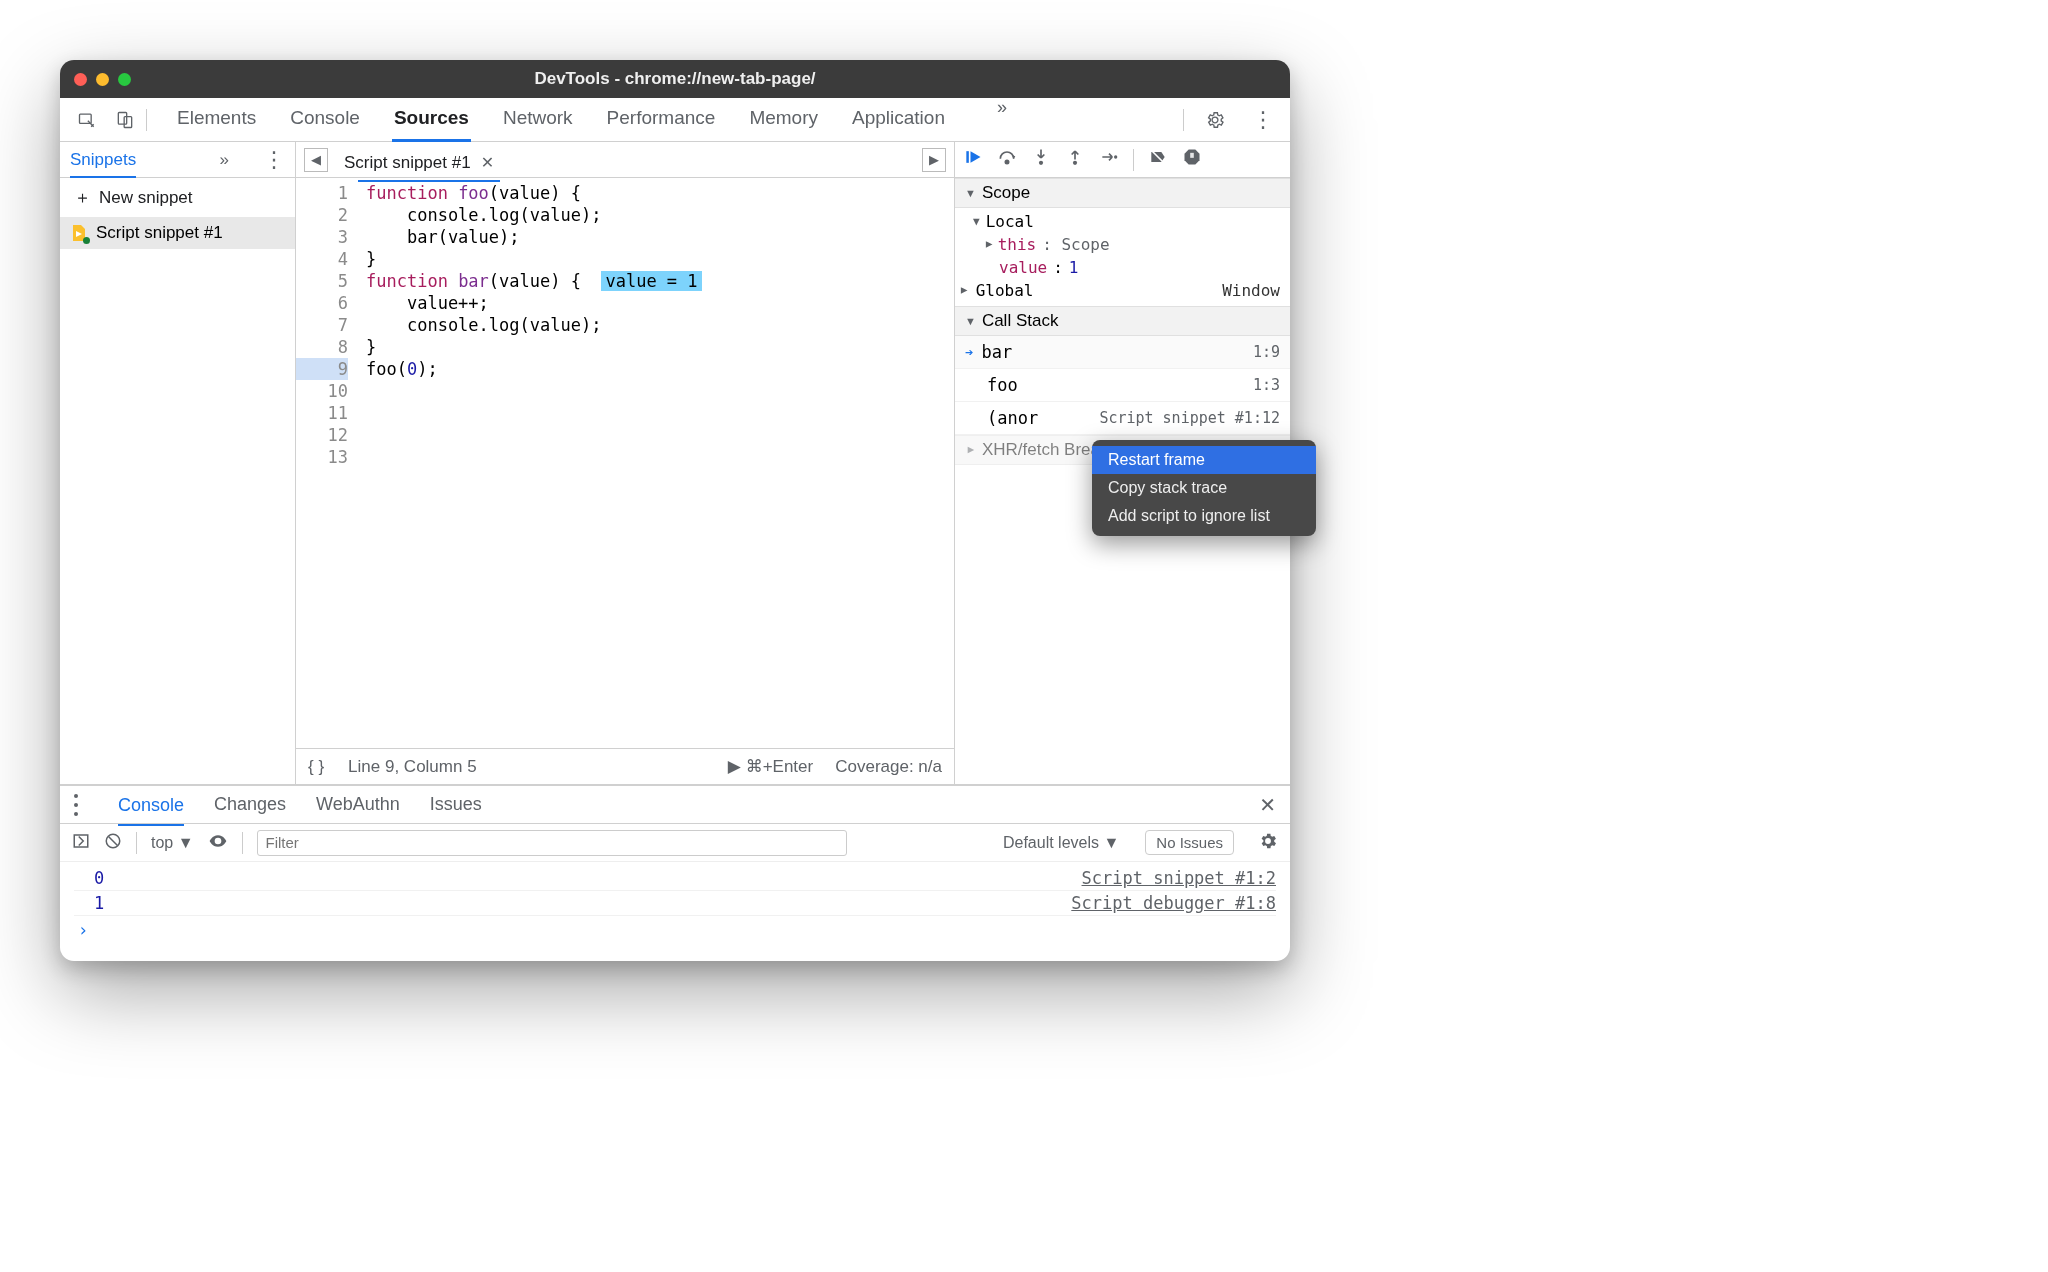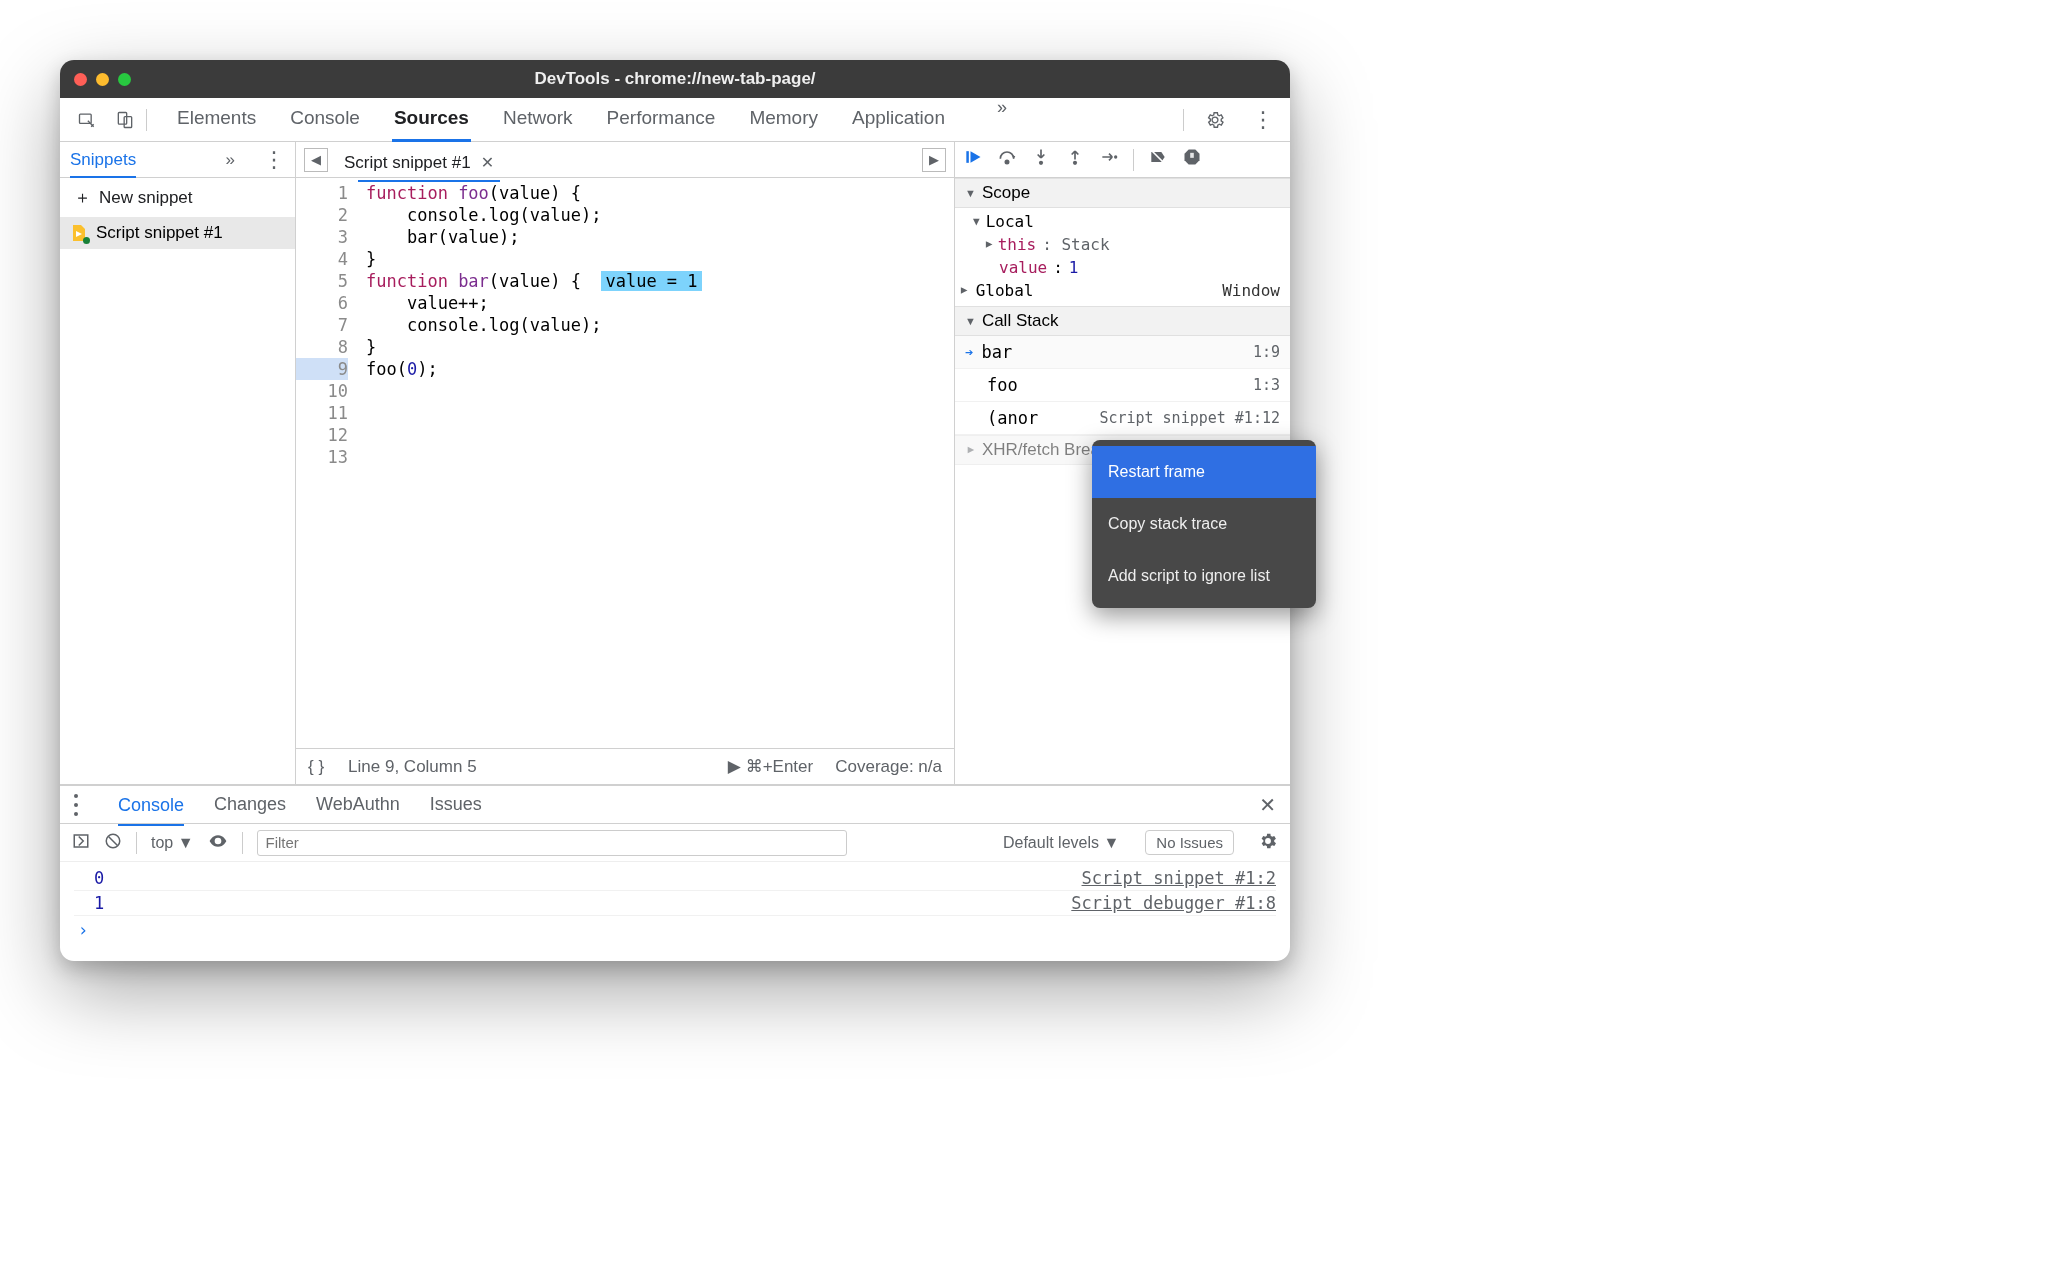--- a/index.html
+++ b/index.html
@@ -48,21 +48,21 @@
 }
 .tb-ico { width:34px; height:34px; display:flex; align-items:center; justify-content:center; color:#5f6368; }
 .tb-ico svg { width:20px; height:20px; stroke:#5f6368; fill:none; stroke-width:1.6;}
 .tabs { display:flex; gap:30px; margin-left:24px; font-size:19px; color:#5f6368; }
 .tab { padding: 10px 2px; cursor:pointer; }
 .tab.active { color:#202124; font-weight:600; border-bottom:3px solid #1a73e8; }
 .tb-right { margin-left:auto; display:flex; gap:14px; align-items:center; color:#5f6368;}
 .chev { font-size:18px; color:#5f6368; margin-left:20px;}
 .main { flex:1; display:flex; min-height:0; border-bottom:1px solid #d0d0d0;}
 .left-pane { width:236px; border-right:1px solid #d0d0d0; display:flex; flex-direction:column;}
-.lp-head { height:36px; display:flex; align-items:center; padding:0 10px; border-bottom:1px solid #d0d0d0; font-size:17px; color:#202124; gap:20px;}
+.lp-head { height:36px; display:flex; align-items:center; padding:0 10px; border-bottom:1px solid #d0d0d0; font-size:17px; color:#202124; gap:26px;}
 .lp-head .ltab { color:#1a73e8; border-bottom:2.5px solid #1a73e8; padding-bottom:6px; margin-bottom:-8px;}
 .lp-head .mchev { margin-left:auto; color:#5f6368;}
 .lp-head .dots { color:#5f6368; font-size:22px; margin-left:8px;}
 .new-snippet { display:flex; align-items:center; gap:8px; padding:8px 14px; font-size:17px; color:#202124; }
 .snippet-item { display:flex; align-items:center; gap:8px; padding:6px 10px; background:#e8e8e8; font-size:17px;}
 .snip-ico { width:18px; height:18px; position:relative;}
 .snip-ico svg{width:18px;height:18px;}
 .snip-dot{position:absolute;right:-2px;bottom:-2px;width:7px;height:7px;border-radius:50%;background:#188038;}
 .center { flex:1; display:flex; flex-direction:column; min-width:0;}
 .center-head { height:36px; border-bottom:1px solid #d0d0d0; display:flex; align-items:center; padding:0 8px; gap:10px;}
@@ -91,21 +91,21 @@
 .scope-row .k{color:#a71d5d;}
 .scope-row .v{color:#1a1aa6;}
 .scope-row .g{color:#5f6368;}
 .glob-row{display:flex;padding:2px 10px 2px 8px;font-family:"SF Mono",Menlo,monospace;}
 .glob-row .r{margin-left:auto;color:#333;}
 .stack-row{padding:6px 10px;display:flex;align-items:center;gap:8px;border-bottom:1px solid #f1f1f1;font-family:"SF Mono",Menlo,monospace;}
 .stack-row.cur{background:#fafafa;}
 .stack-arrow{color:#1a73e8;font-size:14px;}
 .stack-loc{margin-left:auto;color:#5f6368;font-size:15px;}
 .ctx-menu{position:absolute;left:1032px;top:380px;background:#484848;border-radius:8px;padding:6px 0;box-shadow:0 8px 24px rgba(0,0,0,.4);width:224px;z-index:100;}
-.ctx-item{padding:17px 16px;color:#eee;font-size:16px;}
+.ctx-item{padding:5px 16px;color:#eee;font-size:16px;}
 .ctx-item.sel{background:#2f6fe3;color:#fff;}
 .drawer{height:176px;display:flex;flex-direction:column;border-top:1px solid #d0d0d0;}
 .drw-tabs{height:38px;display:flex;align-items:center;gap:30px;padding:0 14px;border-bottom:1px solid #d0d0d0;font-size:18px;color:#5f6368;}
 .drw-tabs .d3{width:6px;height:22px;display:flex;flex-direction:column;justify-content:space-between;margin-right:8px;}
 .drw-tabs .d3 span{width:4px;height:4px;background:#5f6368;border-radius:50%;}
 .drw-tabs .dtab.active{color:#1a73e8;font-weight:500;border-bottom:2.5px solid #1a73e8;padding-bottom:8px;margin-bottom:-11px;}
 .drw-x{margin-left:auto;font-size:20px;color:#5f6368;}
 .drw-bar{height:38px;display:flex;align-items:center;padding:0 12px;gap:14px;border-bottom:1px solid #eee;font-size:16px;color:#5f6368;}
 .filter{flex:0 0 590px;height:26px;border:1px solid #ccc;border-radius:3px;padding:2px 8px;font-size:15px;color:#888;background:#fff;}
 .lvls{margin-left:auto;}
@@ -279,21 +279,21 @@
           <span>Scope</span>
         </div>
       <div class="scope-body">
         <div class="scope-row">
             <span class="tri">▼</span>
             <span>Local</span>
           </div>
         <div class="scope-row" style="padding-left:30px;">
             <span class="tri" style="transform:rotate(-90deg);display:inline-block;">▼</span>
             <span class="k">this</span>
-            <span class="g">: Stack</span>
+            <span class="g">: Scope</span>
           </div>
         <div class="scope-row" style="padding-left:44px;">
             <span class="k">value</span>
             <span>: </span>
             <span class="v">1</span>
           </div>
         <div class="glob-row">
             <span class="tri" style="transform:rotate(-90deg);display:inline-block;margin-right:6px;">▼</span>
             <span>Global</span>
             <span class="r">Window</span>

